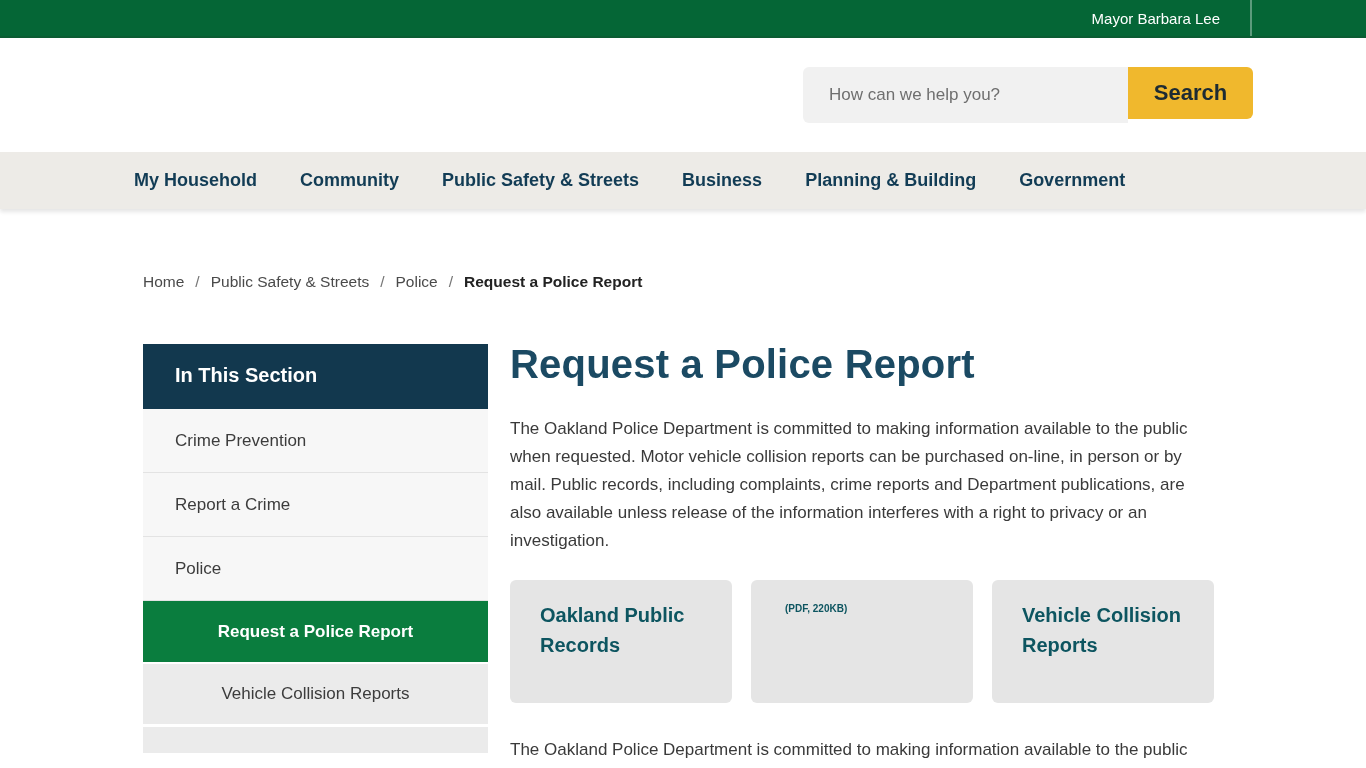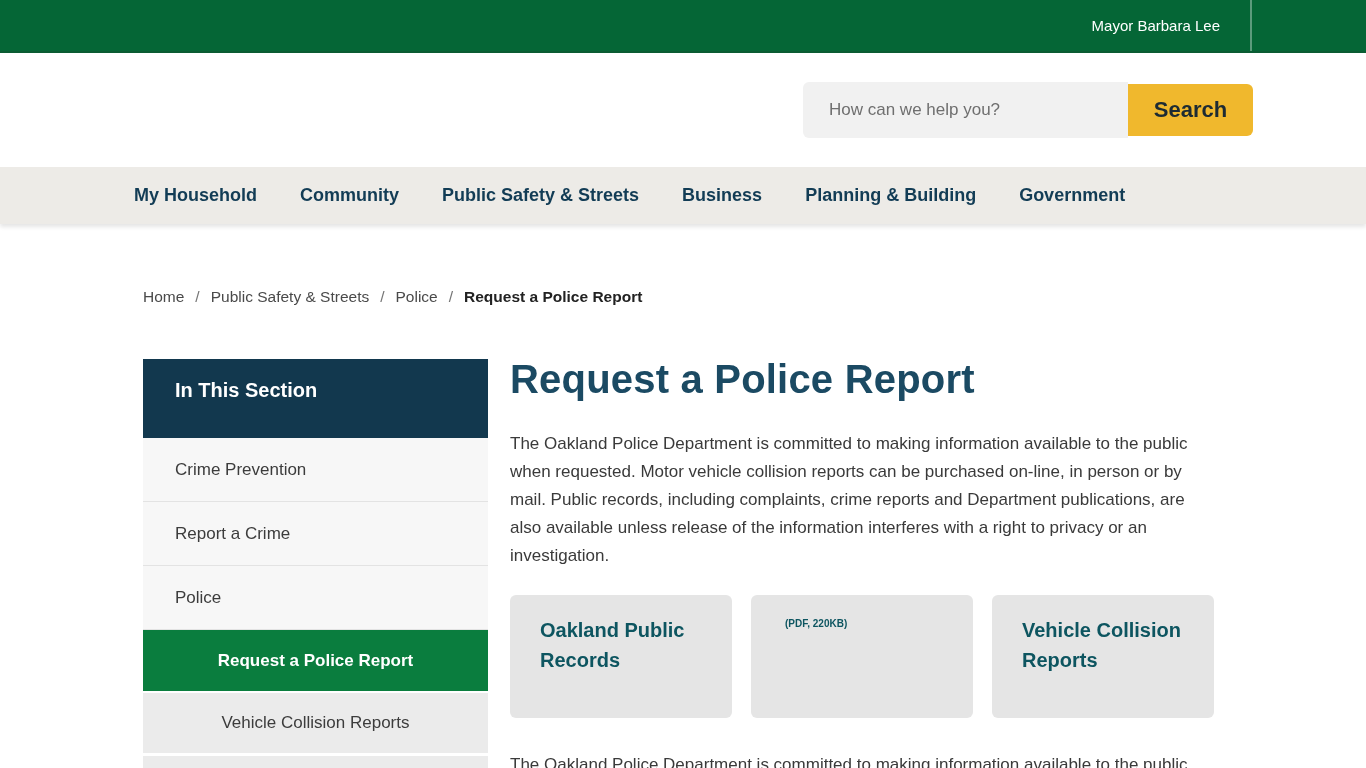--- a/index.html
+++ b/index.html
@@ -1,31 +1,31 @@
 <!DOCTYPE html>
 <html><head>
 <meta charset="utf-8">
 <style>
   * { box-sizing: border-box; margin: 0; padding: 0; }
   html, body { width: 1366px; height: 768px; overflow: hidden; background: #fff;
     font-family: "Liberation Sans", sans-serif; }
 
   
-  .top-bar { height: 53px; background: #056636; display: flex; justify-content: flex-end;
+  .top-bar { height: 38px; background: #056636; display: flex; justify-content: flex-end;
     align-items: stretch; border-bottom: 2px solid #0b5c33; }
   .top-bar-item { display: flex; align-items: center; color: #fff; font-size: 15px; }
   .mayor-link { padding: 0 30px; }
   .top-divider { width: 1px; background: rgba(255,255,255,0.35); }
   .lang-select { width: 144px; justify-content: center; gap: 12px; cursor: pointer; }
   .lang-caret { font-size: 11px; color: #fff; }
   .top-spacer { width: 114px; }
 
   
   .site-header { height: 114px; background: #fff; position: relative; }
-  .search-wrap { position: absolute; top: 29px; right: 113px; display: flex; align-items: center; }
+  .search-wrap { position: absolute; top: 29px; right: 113px; display: flex; }
   .search-input { width: 325px; height: 56px; background: #f1f1f1; border: none;
     border-radius: 6px 0 0 6px; padding: 0 26px; font-size: 17px; color: #333;
     font-family: "Liberation Sans", sans-serif; outline: none; }
   .search-input::placeholder { color: #6f6f6f; }
   .search-btn { width: 125px; height: 52px; background: #f0b82d; border: none;
     border-radius: 0 6px 6px 0; font-size: 22px; font-weight: bold; color: #1d2b33;
     cursor: pointer; font-family: "Liberation Sans", sans-serif; }
 
   
   .main-nav { height: 57px; background: #edebe7; display: flex; align-items: center;
@@ -38,21 +38,21 @@
   .crumb { color: #4a4a4a; cursor: pointer; text-decoration: none; }
   .crumb-sep { color: #757575; margin: 0 11px; }
   .crumb-current { color: #222; font-weight: bold; }
 
   
   .content-row { display: flex; margin: 53px 150px 0 143px; gap: 22px; align-items: flex-start; }
 
   
   .sidebar { width: 345px; flex-shrink: 0; }
   .sidebar-header { background: #12384e; color: #fff; font-size: 20px; font-weight: bold;
-    padding: 20px 0 36px 32px; }
+    padding: 20px 0 22px 32px; }
   .side-item { height: 64px; background: #f7f7f7; display: flex; align-items: center;
     padding-left: 32px; font-size: 17px; color: #3c3c3c; border-bottom: 1px solid #e3e3e3;
     cursor: pointer; }
   .side-item-active { height: 63px; background: #0a7d3e; color: #fff; font-weight: bold;
     display: flex; align-items: center; justify-content: center; font-size: 17px;
     border-bottom: 2px solid #fff; cursor: pointer; }
   .side-item-sub { height: 63px; background: #ebebeb; display: flex; align-items: center;
     justify-content: center; font-size: 17px; color: #3c3c3c; border-bottom: 3px solid #fff;
     cursor: pointer; }
   .side-item-partial { height: 26px; background: #ebebeb; }

